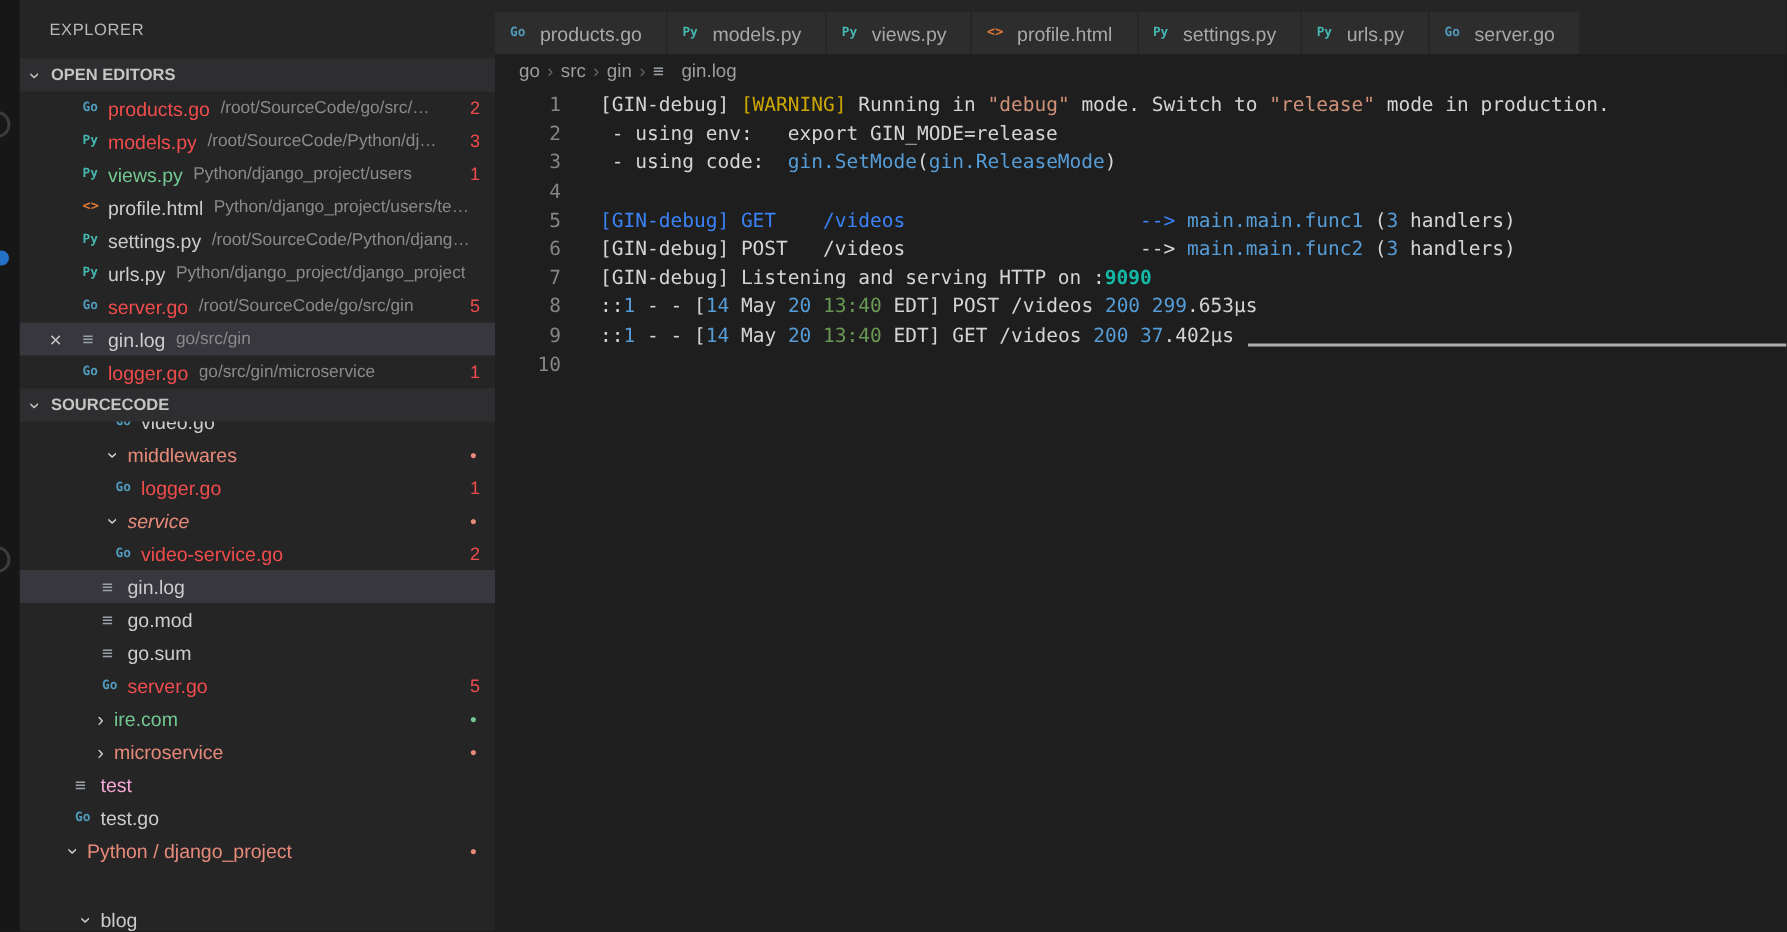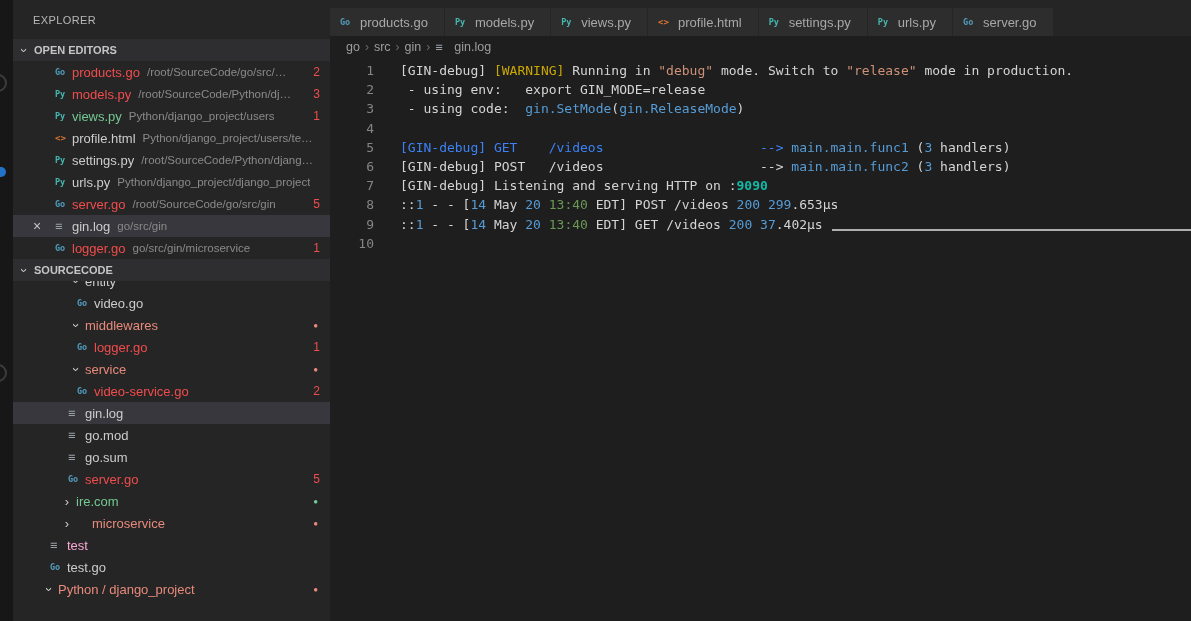--- a/index.html
+++ b/index.html
@@ -135,41 +135,37 @@
           <span class="badge">1</span>
         </div>
       </div>
 
     <div class="section-header">
       <span class="twisty open">›</span>
       <span class="sh-label">SOURCECODE</span>
     </div>
     <div class="tree-wrap">
       <div class="tree-inner">
-          <div class="row tree-row" style="padding-left: 55px;">
-            <span class="twisty open">›</span>
-            <span class="fname" style="color: rgb(204, 204, 204);">entity</span>
-          </div>
           <div class="row tree-row" style="padding-left: 64px;">
             <span class="fic fic-go" style="color: rgb(81, 154, 186);">Go</span>
             <span class="fname" style="color: rgb(204, 204, 204);">video.go</span>
           </div>
           <div class="row tree-row" style="padding-left: 55px;">
             <span class="twisty open">›</span>
             <span class="fname" style="color: rgb(232, 138, 122);">middlewares</span>
             <span class="dot" style="color: rgb(232, 138, 122);">●</span>
           </div>
           <div class="row tree-row" style="padding-left: 64px;">
             <span class="fic fic-go" style="color: rgb(81, 154, 186);">Go</span>
             <span class="fname" style="color: rgb(241, 76, 76);">logger.go</span>
             <span class="badge">1</span>
           </div>
           <div class="row tree-row" style="padding-left: 55px;">
             <span class="twisty open">›</span>
-            <span class="fname" style="color: rgb(232, 138, 122);">service</span>
+            <span class="fname" style="color: rgb(232, 138, 122); font-style: italic;">service</span>
             <span class="dot" style="color: rgb(232, 138, 122);">●</span>
           </div>
           <div class="row tree-row" style="padding-left: 64px;">
             <span class="fic fic-go" style="color: rgb(81, 154, 186);">Go</span>
             <span class="fname" style="color: rgb(241, 76, 76);">video-service.go</span>
             <span class="badge">2</span>
           </div>
           <div class="row tree-row selected" style="padding-left: 55px;">
             <span class="fic fic-log" style="color: rgb(154, 160, 168);">≡</span>
             <span class="fname" style="color: rgb(204, 204, 204);">gin.log</span>
@@ -187,21 +183,21 @@
             <span class="fname" style="color: rgb(241, 76, 76);">server.go</span>
             <span class="badge">5</span>
           </div>
           <div class="row tree-row" style="padding-left: 46px;">
             <span class="twisty">›</span>
             <span class="fname" style="color: rgb(115, 201, 145);">ire.com</span>
             <span class="dot" style="color: rgb(115, 201, 145);">●</span>
           </div>
           <div class="row tree-row" style="padding-left: 46px;">
             <span class="twisty">›</span>
-            <span class="fname" style="color: rgb(232, 138, 122); margin-left: 16px;">microservice</span>
+            <span class="fname" style="color: rgb(232, 138, 122);">microservice</span>
             <span class="dot" style="color: rgb(232, 138, 122);">●</span>
           </div>
           <div class="row tree-row" style="padding-left: 37px;">
             <span class="fic fic-log" style="color: rgb(154, 160, 168);">≡</span>
             <span class="fname" style="color: #f9a8d4;">test</span>
           </div>
           <div class="row tree-row" style="padding-left: 37px;">
             <span class="fic fic-go" style="color: rgb(81, 154, 186);">Go</span>
             <span class="fname" style="color: rgb(204, 204, 204);">test.go</span>
           </div>

